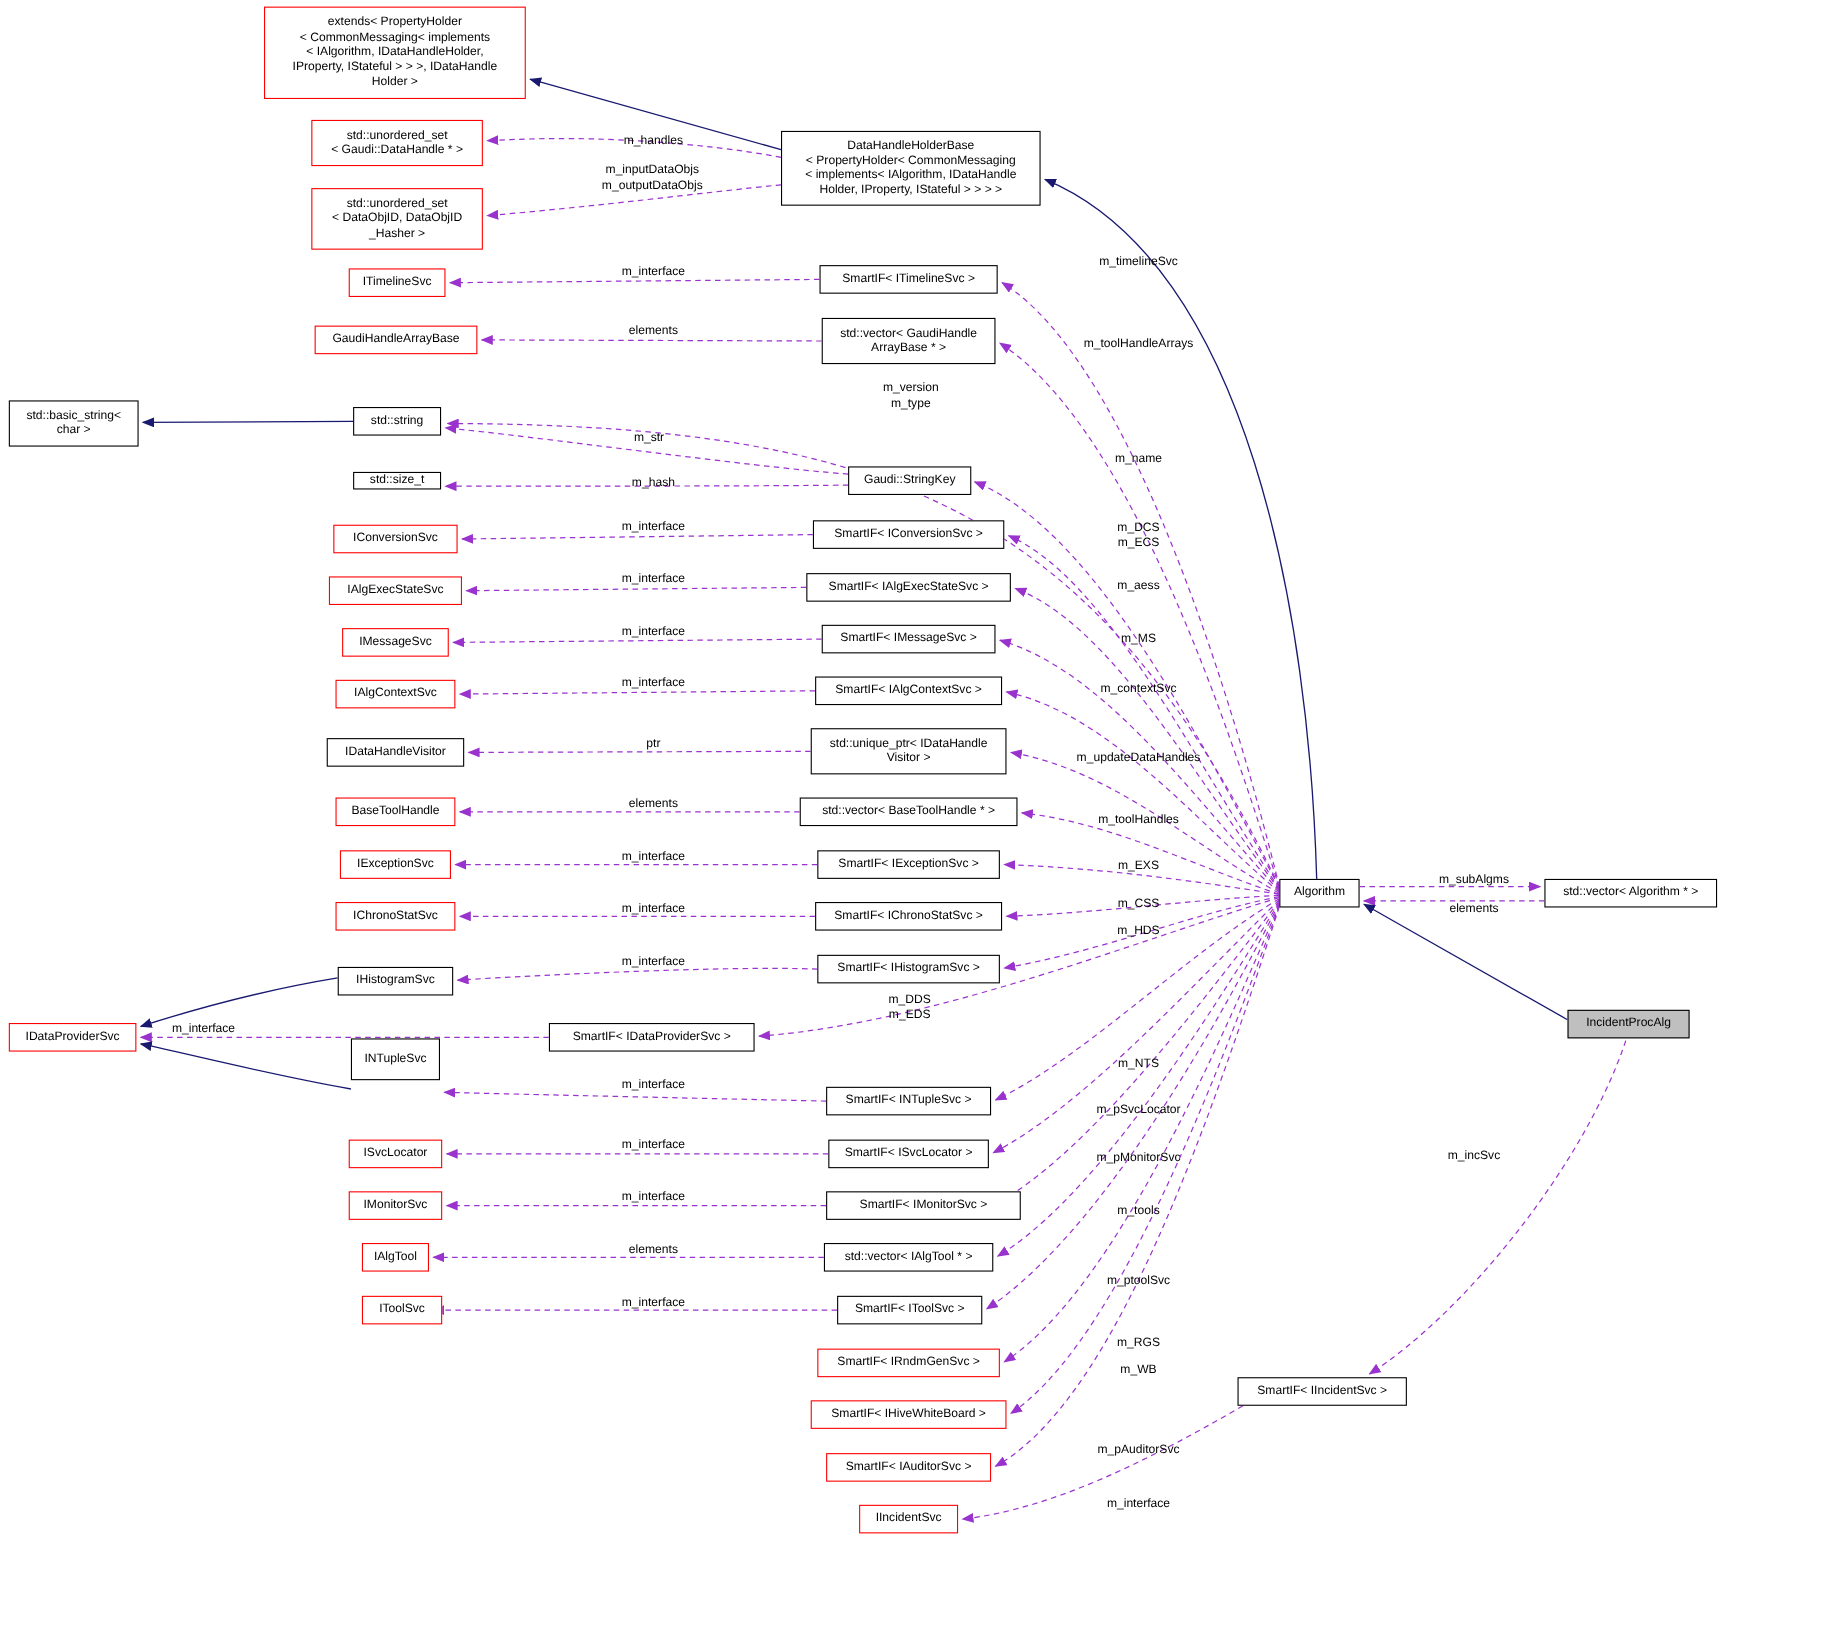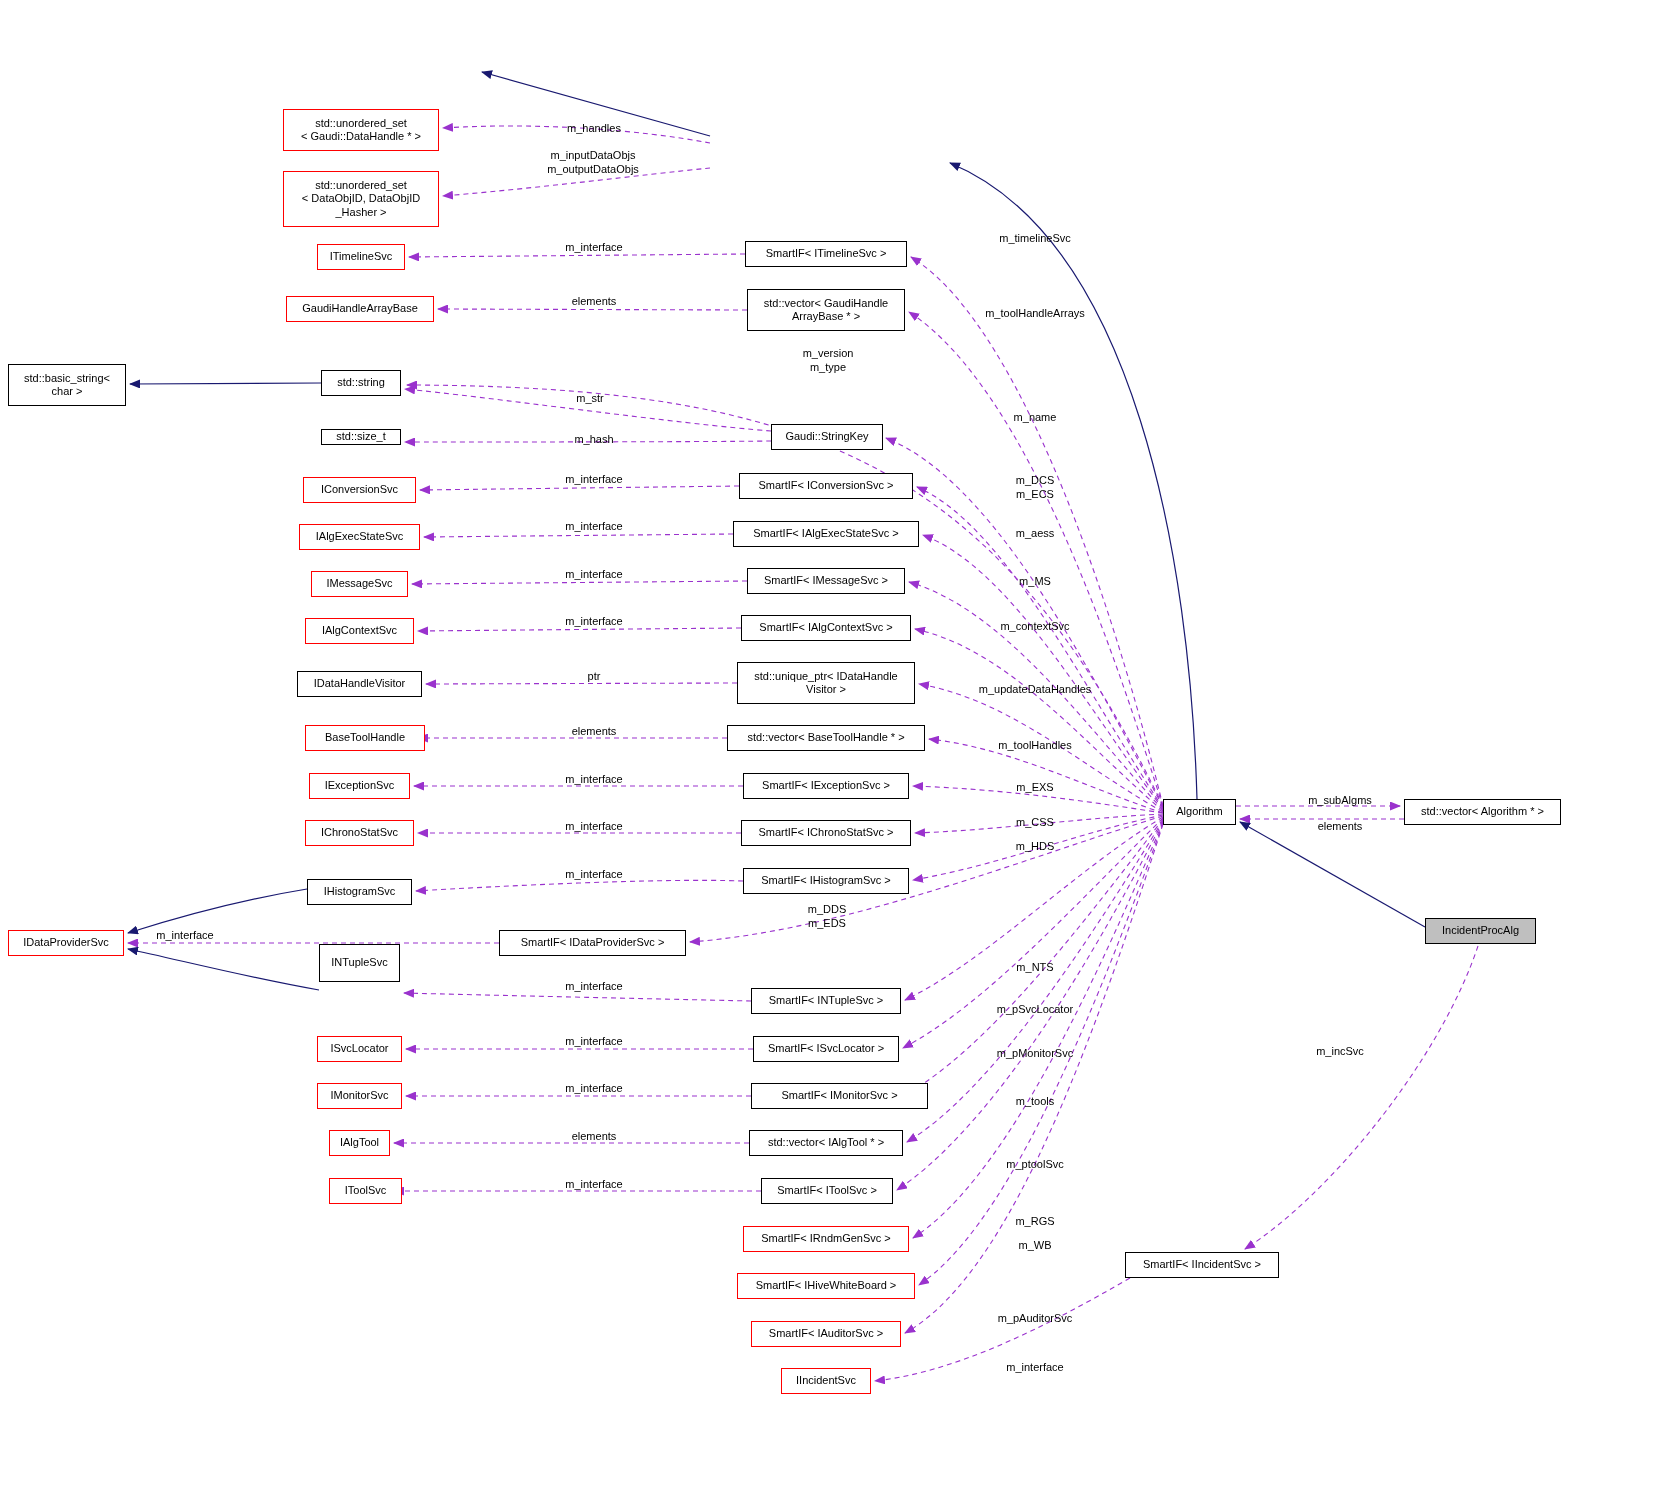--- a/index.html
+++ b/index.html
@@ -84,47 +84,56 @@
     <path class="member" marker-end="url(#ap)" d="M1130,1278 C1040,1330 955,1372 875,1381"></path>
 
     <path class="inherit" marker-end="url(#an)" d="M710,136 L482,72"></path>
     <path class="inherit" marker-end="url(#an)" d="M1197,799 C1190,560 1135,240 950,163"></path>
     <path class="inherit" marker-end="url(#an)" d="M321,383 L130,384"></path>
     <path class="inherit" marker-end="url(#an)" d="M307,889 C240,900 175,918 128,933"></path>
     <path class="inherit" marker-end="url(#an)" d="M319,990 C245,977 180,960 128,949"></path>
     <path class="inherit" marker-end="url(#an)" d="M1425,927 L1240,822"></path>
   </svg>
 
+  <div class="node red" style="left:240px;top:6px;width:238px;height:84px">extends&lt; PropertyHolder
+&lt; CommonMessaging&lt; implements
+&lt; IAlgorithm, IDataHandleHolder,
+IProperty, IStateful &gt; &gt; &gt;, IDataHandle
+Holder &gt;</div>
   <div class="node red" style="left:283px;top:109px;width:156px;height:42px">std::unordered_set
 &lt; Gaudi::DataHandle * &gt;</div>
   <div class="node red" style="left:283px;top:171px;width:156px;height:56px">std::unordered_set
 &lt; DataObjID, DataObjID
 _Hasher &gt;</div>
   <div class="node red" style="left:317px;top:244px;width:88px;height:26px">ITimelineSvc</div>
   <div class="node red" style="left:286px;top:296px;width:148px;height:26px">GaudiHandleArrayBase</div>
   <div class="node" style="left:8px;top:364px;width:118px;height:42px">std::basic_string&lt;
 char &gt;</div>
   <div class="node" style="left:321px;top:370px;width:80px;height:26px">std::string</div>
   <div class="node" style="left:321px;top:429px;width:80px;height:16px">std::size_t</div>
   <div class="node red" style="left:303px;top:477px;width:113px;height:26px">IConversionSvc</div>
   <div class="node red" style="left:299px;top:524px;width:121px;height:26px">IAlgExecStateSvc</div>
   <div class="node red" style="left:311px;top:571px;width:97px;height:26px">IMessageSvc</div>
   <div class="node red" style="left:305px;top:618px;width:109px;height:26px">IAlgContextSvc</div>
   <div class="node" style="left:297px;top:671px;width:125px;height:26px">IDataHandleVisitor</div>
-  <div class="node red" style="left:305px;top:725px;width:120px;height:26px">BaseToolHandle</div>
+  <div class="node red" style="left:305px;top:725px;width:109px;height:26px">BaseToolHandle</div>
   <div class="node red" style="left:309px;top:773px;width:101px;height:26px">IExceptionSvc</div>
   <div class="node red" style="left:305px;top:820px;width:109px;height:26px">IChronoStatSvc</div>
   <div class="node" style="left:307px;top:879px;width:105px;height:26px">IHistogramSvc</div>
   <div class="node red" style="left:8px;top:930px;width:116px;height:26px">IDataProviderSvc</div>
   <div class="node" style="left:319px;top:944px;width:81px;height:38px">INTupleSvc</div>
   <div class="node red" style="left:317px;top:1036px;width:85px;height:26px">ISvcLocator</div>
   <div class="node red" style="left:317px;top:1083px;width:85px;height:26px">IMonitorSvc</div>
   <div class="node red" style="left:329px;top:1130px;width:61px;height:26px">IAlgTool</div>
   <div class="node red" style="left:329px;top:1178px;width:73px;height:26px">IToolSvc</div>
 
+  <div class="node" style="left:710px;top:119px;width:236px;height:68px">DataHandleHolderBase
+&lt; PropertyHolder&lt; CommonMessaging
+&lt; implements&lt; IAlgorithm, IDataHandle
+Holder, IProperty, IStateful &gt; &gt; &gt; &gt;</div>
   <div class="node" style="left:745px;top:241px;width:162px;height:26px">SmartIF&lt; ITimelineSvc &gt;</div>
   <div class="node" style="left:747px;top:289px;width:158px;height:42px">std::vector&lt; GaudiHandle
 ArrayBase * &gt;</div>
   <div class="node" style="left:771px;top:424px;width:112px;height:26px">Gaudi::StringKey</div>
   <div class="node" style="left:739px;top:473px;width:174px;height:26px">SmartIF&lt; IConversionSvc &gt;</div>
   <div class="node" style="left:733px;top:521px;width:186px;height:26px">SmartIF&lt; IAlgExecStateSvc &gt;</div>
   <div class="node" style="left:747px;top:568px;width:158px;height:26px">SmartIF&lt; IMessageSvc &gt;</div>
   <div class="node" style="left:741px;top:615px;width:170px;height:26px">SmartIF&lt; IAlgContextSvc &gt;</div>
   <div class="node" style="left:737px;top:662px;width:178px;height:42px">std::unique_ptr&lt; IDataHandle
 Visitor &gt;</div>

